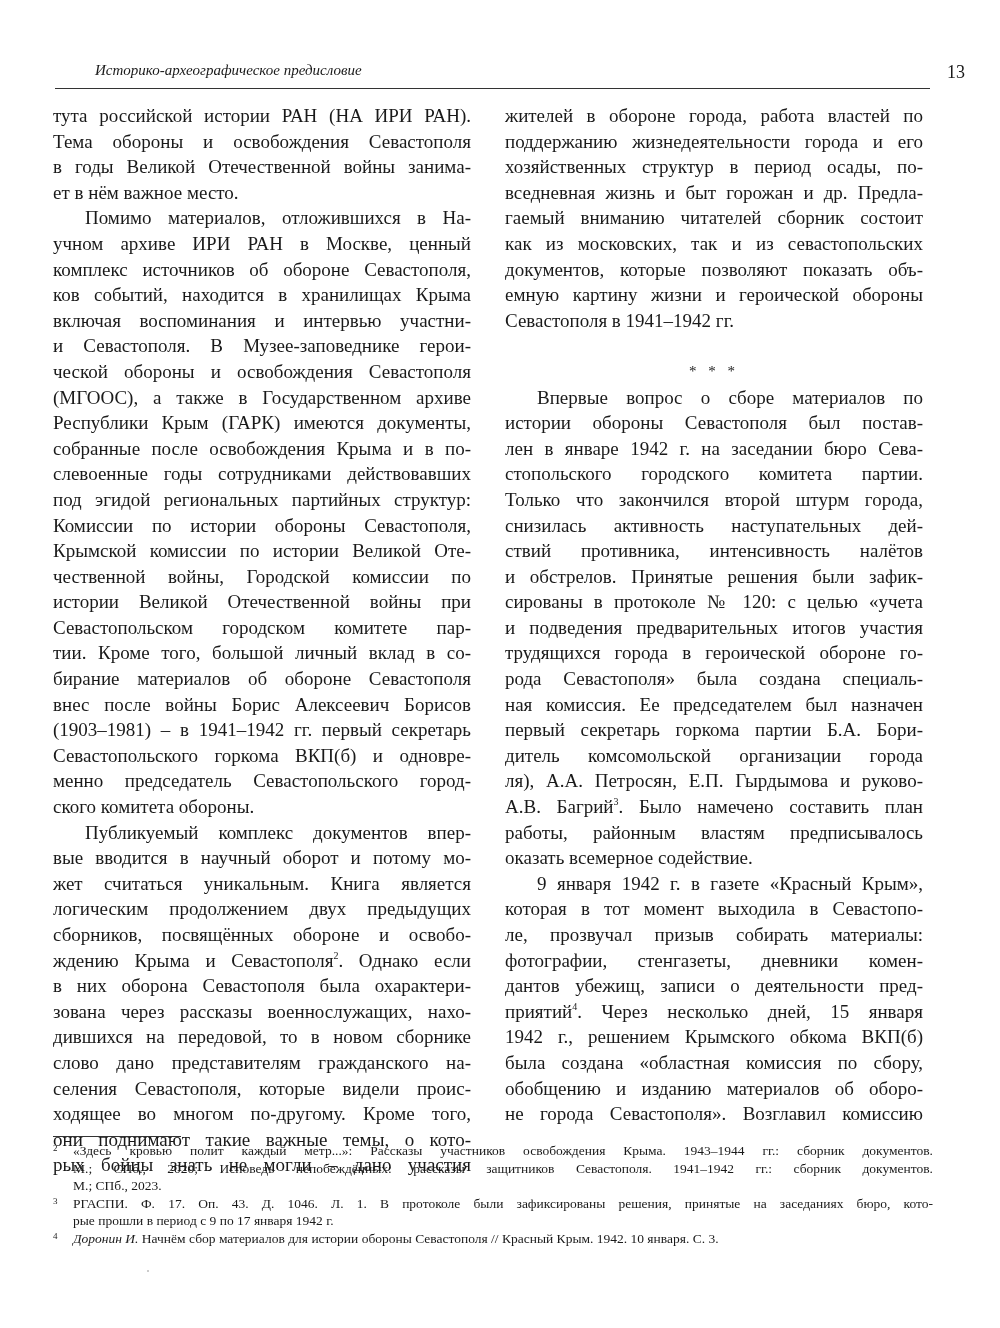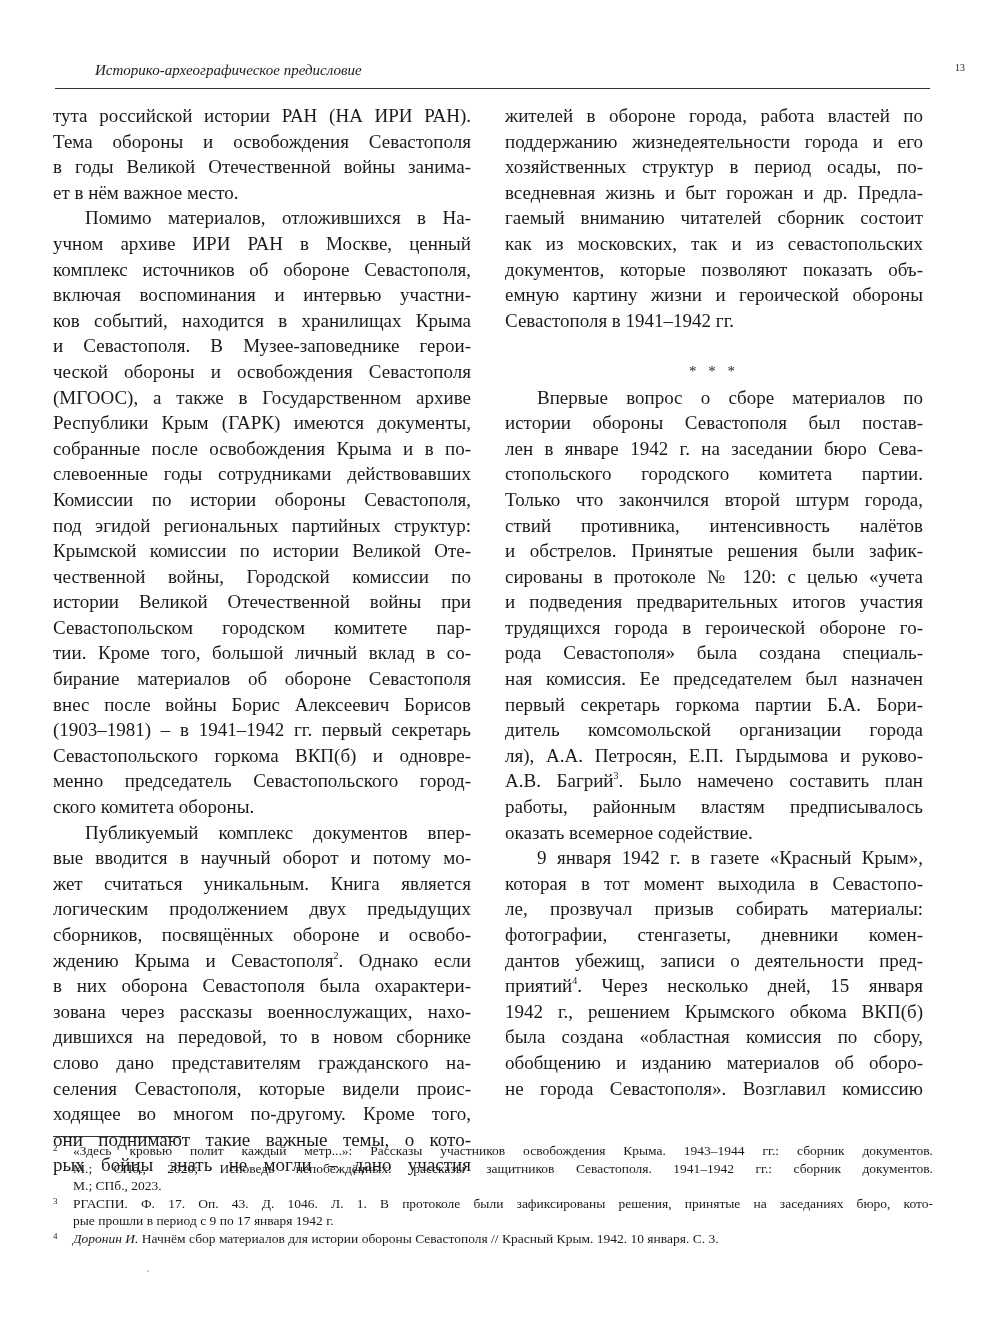--- a/index.html
+++ b/index.html
@@ -5,21 +5,21 @@
     html, body { margin: 0; padding: 0; background: #ffffff; }
     body {
       width: 1000px; height: 1328px; position: relative; overflow: hidden;
       font-family: "Liberation Serif", "DejaVu Serif", serif; color: #1a1a1a;
     }
     .running-head {
       position: absolute; left: 55px; top: 62px; width: 870px; height: 22px;
       font-style: italic; font-size: 15px; margin-left: 40px;
     }
     .running-head .title { position: absolute; left: 0; top: 0; }
-    .running-head .pageno { position: absolute; right: 0; top: 0; font-style: normal; font-size: 10px; }
+    .running-head .pageno { position: absolute; right: 0; top: 0; font-style: normal; font-size: 18px; }
     .head-rule { position: absolute; left: 55px; top: 88px; width: 875px; height: 0; border-top: 1.5px solid #333; }
 
     .col { position: absolute; top: 103px; width: 418px; }
     .col.left { left: 53px; }
     .col.right { left: 497px; margin-left: 8px; }
     .line {
       height: 25.6px; line-height: 25.6px; font-size: 19px;
       text-align: justify; text-align-last: justify; white-space: nowrap; overflow: visible;
     }
     .line.last { text-align-last: left; }
@@ -47,30 +47,30 @@
 <div class="head-rule"></div>
 
 <div class="col left" id="col-left">
     <div class="line"><span>тута российской истории РАН (НА ИРИ РАН).</span></div>
     <div class="line"><span>Тема обороны и освобождения Севастополя</span></div>
     <div class="line"><span>в годы Великой Отечественной войны занима-</span></div>
     <div class="line last"><span>ет в нём важное место.</span></div>
     <div class="line indent"><span>Помимо материалов, отложившихся в На-</span></div>
     <div class="line"><span>учном архиве ИРИ РАН в Москве, ценный</span></div>
     <div class="line"><span>комплекс источников об обороне Севастополя,</span></div>
+    <div class="line"><span>ков событий, находится в хранилищах Крыма</span></div>
     <div class="line"><span>включая воспоминания и интервью участни-</span></div>
-    <div class="line"><span>ков событий, находится в хранилищах Крыма</span></div>
     <div class="line"><span>и Севастополя. В Музее-заповеднике герои-</span></div>
     <div class="line"><span>ческой обороны и освобождения Севастополя</span></div>
     <div class="line"><span>(МГООС), а также в Государственном архиве</span></div>
     <div class="line"><span>Республики Крым (ГАРК) имеются документы,</span></div>
     <div class="line"><span>собранные после освобождения Крыма и в по-</span></div>
     <div class="line"><span>слевоенные годы сотрудниками действовавших</span></div>
+    <div class="line"><span>под эгидой региональных партийных структур:</span></div>
     <div class="line"><span>Комиссии по истории обороны Севастополя,</span></div>
-    <div class="line"><span>под эгидой региональных партийных структур:</span></div>
     <div class="line"><span>Крымской комиссии по истории Великой Оте-</span></div>
     <div class="line"><span>чественной войны, Городской комиссии по</span></div>
     <div class="line"><span>истории Великой Отечественной войны при</span></div>
     <div class="line"><span>Севастопольском городском комитете пар-</span></div>
     <div class="line"><span>тии. Кроме того, большой личный вклад в со-</span></div>
     <div class="line"><span>бирание материалов об обороне Севастополя</span></div>
     <div class="line"><span>внес после войны Борис Алексеевич Борисов</span></div>
     <div class="line"><span>(1903–1981) – в 1941–1942 гг. первый секретарь</span></div>
     <div class="line"><span>Севастопольского горкома ВКП(б) и одновре-</span></div>
     <div class="line"><span>менно председатель Севастопольского город-</span></div>
@@ -100,20 +100,21 @@
     <div class="line"><span>документов, которые позволяют показать объ-</span></div>
     <div class="line"><span>емную картину жизни и героической обороны</span></div>
     <div class="line last"><span>Севастополя в 1941–1942 гг.</span></div>
     <div class="line gap"></div>
     <div class="line center"><span>* * *</span></div>
     <div class="line indent"><span>Впервые вопрос о сборе материалов по</span></div>
     <div class="line"><span>истории обороны Севастополя был постав-</span></div>
     <div class="line"><span>лен в январе 1942 г. на заседании бюро Сева-</span></div>
     <div class="line"><span>стопольского городского комитета партии.</span></div>
     <div class="line"><span>Только что закончился второй штурм города,</span></div>
+    <div class="line"><span>снизилась активность наступательных дей-</span></div>
     <div class="line"><span>ствий противника, интенсивность налётов</span></div>
     <div class="line"><span>и обстрелов. Принятые решения были зафик-</span></div>
     <div class="line"><span>сированы в протоколе № 120: с целью «учета</span></div>
     <div class="line"><span>и подведения предварительных итогов участия</span></div>
     <div class="line"><span>трудящихся города в героической обороне го-</span></div>
     <div class="line"><span>рода Севастополя» была создана специаль-</span></div>
     <div class="line"><span>ная комиссия. Ее председателем был назначен</span></div>
     <div class="line"><span>первый секретарь горкома партии Б.А. Бори-</span></div>
     <div class="line"><span>дитель комсомольской организации города</span></div>
     <div class="line"><span>ля), А.А. Петросян, Е.П. Гырдымова и руково-</span></div>

